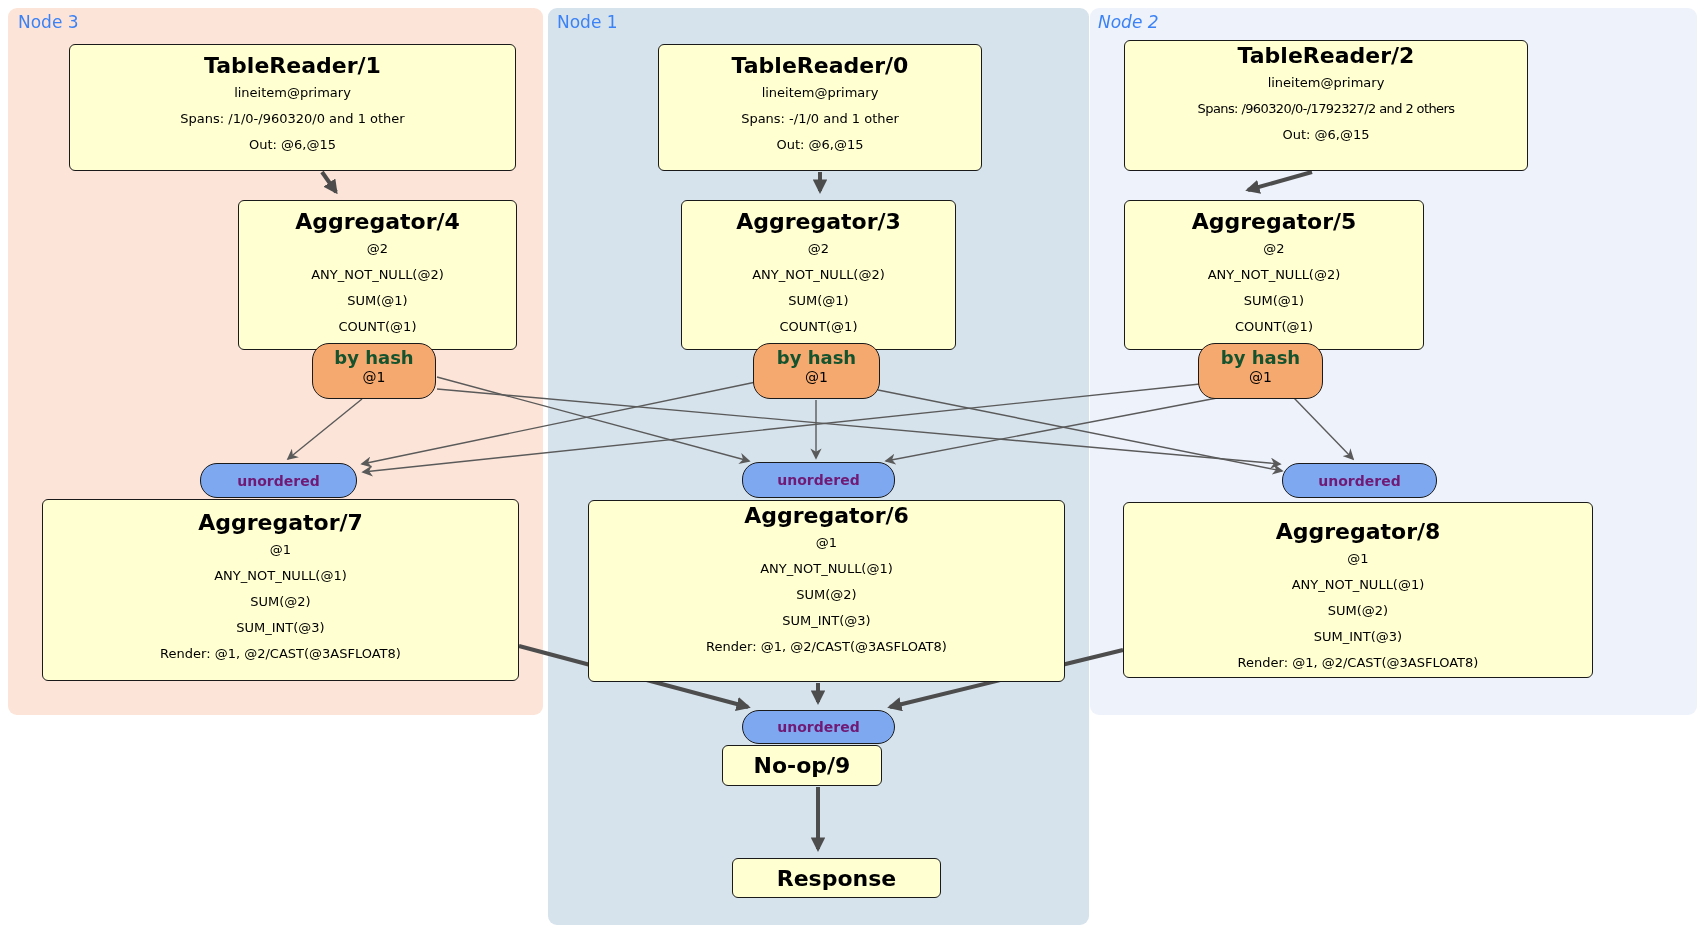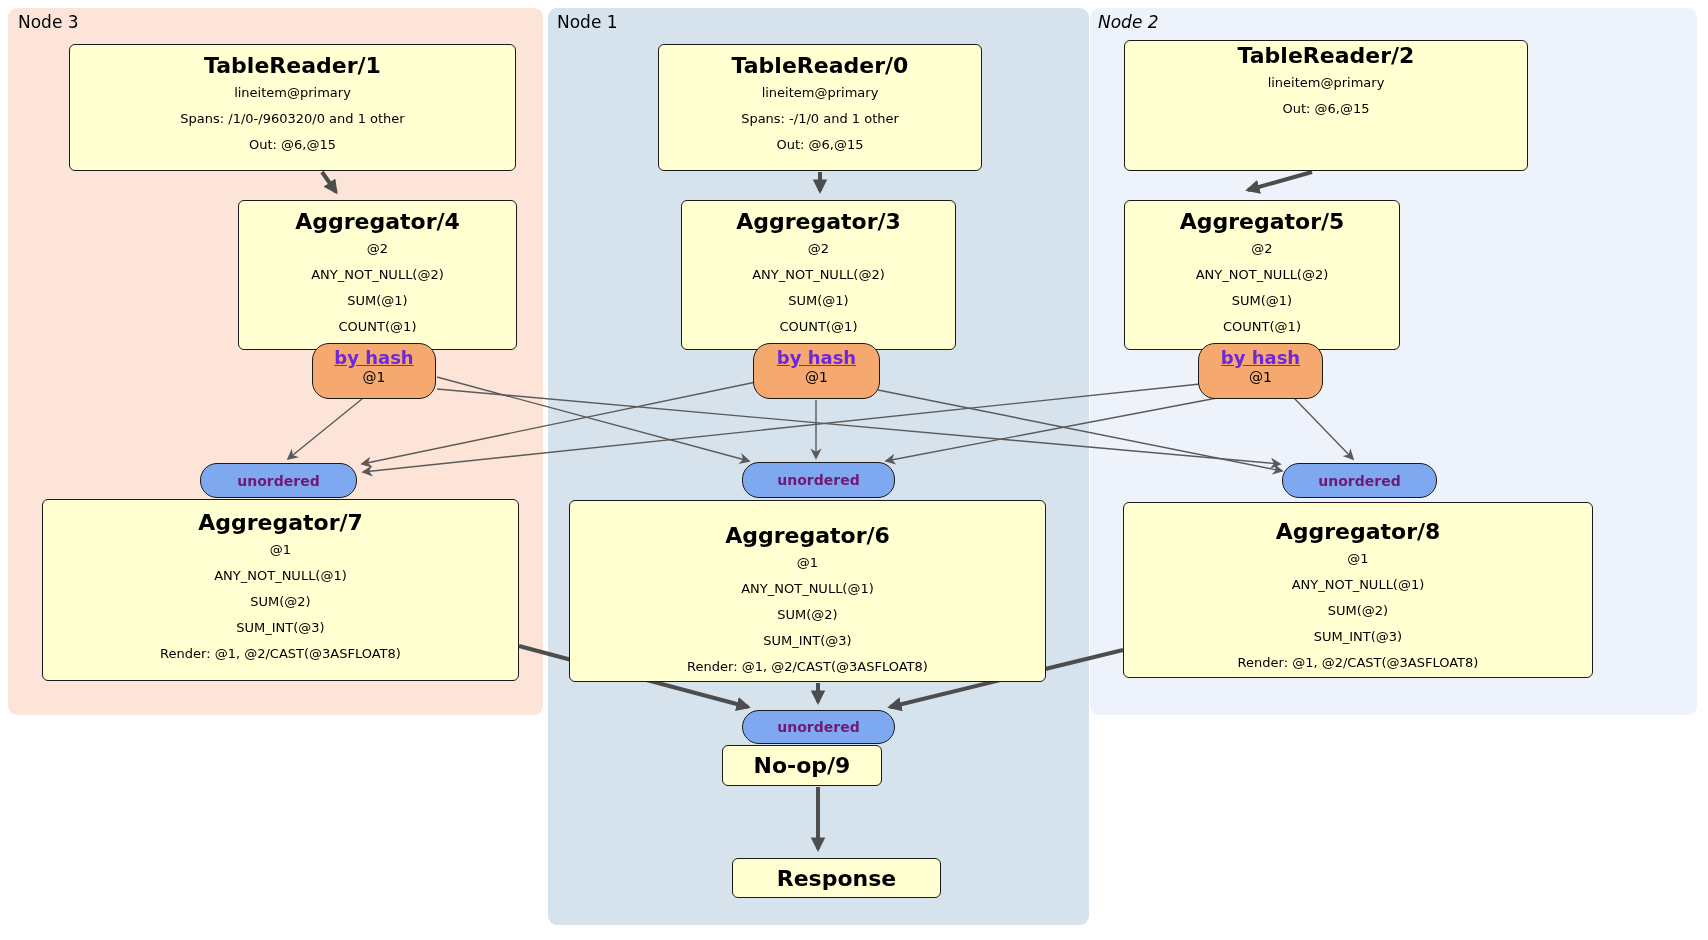--- a/index.html
+++ b/index.html
@@ -1,33 +1,33 @@
 <!DOCTYPE html>
 <html><head>
 <meta charset="utf-8">
 <style>
   html,body{margin:0;padding:0;background:#ffffff;}
   body{font-family:"DejaVu Sans","Liberation Sans",sans-serif;}
   #canvas{position:relative;width:1708px;height:940px;background:#ffffff;overflow:hidden;}
 
   .region{position:absolute;border-radius:9px;}
-  .region-label{position:absolute;font-size:17px;color:#000000;white-space:nowrap;}
+  .region-label{position:absolute;font-size:17px;color:#3b82f6;white-space:nowrap;}
 
   #edges{position:absolute;left:0;top:0;width:1708px;height:940px;pointer-events:none;}
 
   .box{position:absolute;background:#ffffd2;border:1.6px solid #1a1a1a;border-radius:6px;
        box-sizing:border-box;text-align:center;padding-top:6px;}
   .box-title{font-size:22px;font-weight:bold;color:#000;line-height:29px;white-space:nowrap;}
   .box-line{font-size:13px;color:#000;line-height:26px;white-space:nowrap;}
   .box-line.tight{letter-spacing:-0.6px;}
   .box.terminal{display:flex;align-items:center;justify-content:center;padding-top:0;}
 
   .router{position:absolute;background:#f6a96f;border:1.7px solid #1a1a1a;border-radius:17px;
           box-sizing:border-box;text-align:center;padding-top:3px;}
-  .router-label{font-size:18px;font-weight:bold;color:#6d28d9;line-height:22px;text-decoration:underline;}
+  .router-label{font-size:18px;font-weight:bold;color:#14532d;line-height:22px;}
   .router-detail{font-size:14px;color:#000;line-height:17px;}
 
   .stream{position:absolute;background:#7ea9f0;border:1.7px solid #1a1a1a;border-radius:17px;
           box-sizing:border-box;display:flex;align-items:center;justify-content:center;}
   .stream span{font-size:14px;font-weight:bold;color:#701a75;white-space:nowrap;}
 </style>
 </head>
 <body>
 
 <div id="canvas">
@@ -83,57 +83,58 @@
   <div class="box" style="left:658px;top:44px;width:324px;height:127px;">
     <div class="box-title">TableReader/0</div>
     <div class="box-line">lineitem@primary</div>
     <div class="box-line">Spans: -/1/0 and 1 other</div>
     <div class="box-line">Out: @6,@15</div>
   </div>
 
   <div class="box" style="left:1124px;top:40px;width:404px;height:131px;padding-top:0;">
     <div class="box-title">TableReader/2</div>
     <div class="box-line">lineitem@primary</div>
+    <div class="box-line tight">Spans: /960320/0-/1792327/2 and 2 others</div>
     <div class="box-line">Out: @6,@15</div>
   </div>
 
   <div class="box" style="left:238px;top:200px;width:279px;height:150px;">
     <div class="box-title">Aggregator/4</div>
     <div class="box-line">@2</div>
     <div class="box-line">ANY_NOT_NULL(@2)</div>
     <div class="box-line">SUM(@1)</div>
     <div class="box-line">COUNT(@1)</div>
   </div>
 
   <div class="box" style="left:681px;top:200px;width:275px;height:150px;">
     <div class="box-title">Aggregator/3</div>
     <div class="box-line">@2</div>
     <div class="box-line">ANY_NOT_NULL(@2)</div>
     <div class="box-line">SUM(@1)</div>
     <div class="box-line">COUNT(@1)</div>
   </div>
 
-  <div class="box" style="left:1124px;top:200px;width:276px;height:150px;">
+  <div class="box" style="left:1124px;top:200px;width:300px;height:150px;">
     <div class="box-title">Aggregator/5</div>
     <div class="box-line">@2</div>
     <div class="box-line">ANY_NOT_NULL(@2)</div>
     <div class="box-line">SUM(@1)</div>
     <div class="box-line">COUNT(@1)</div>
   </div>
 
   <div class="box" style="left:42px;top:499px;width:477px;height:182px;padding-top:8px;">
     <div class="box-title">Aggregator/7</div>
     <div class="box-line">@1</div>
     <div class="box-line">ANY_NOT_NULL(@1)</div>
     <div class="box-line">SUM(@2)</div>
     <div class="box-line">SUM_INT(@3)</div>
     <div class="box-line">Render: @1, @2/CAST(@3ASFLOAT8)</div>
   </div>
 
-  <div class="box" style="left:569px;top:500px;width:477px;height:182px;padding-top:20px;">
+  <div class="box" style="left:588px;top:500px;width:477px;height:182px;padding-top:0;">
     <div class="box-title">Aggregator/6</div>
     <div class="box-line">@1</div>
     <div class="box-line">ANY_NOT_NULL(@1)</div>
     <div class="box-line">SUM(@2)</div>
     <div class="box-line">SUM_INT(@3)</div>
     <div class="box-line">Render: @1, @2/CAST(@3ASFLOAT8)</div>
   </div>
 
   <div class="box" style="left:1123px;top:502px;width:470px;height:176px;padding-top:14px;">
     <div class="box-title">Aggregator/8</div>

